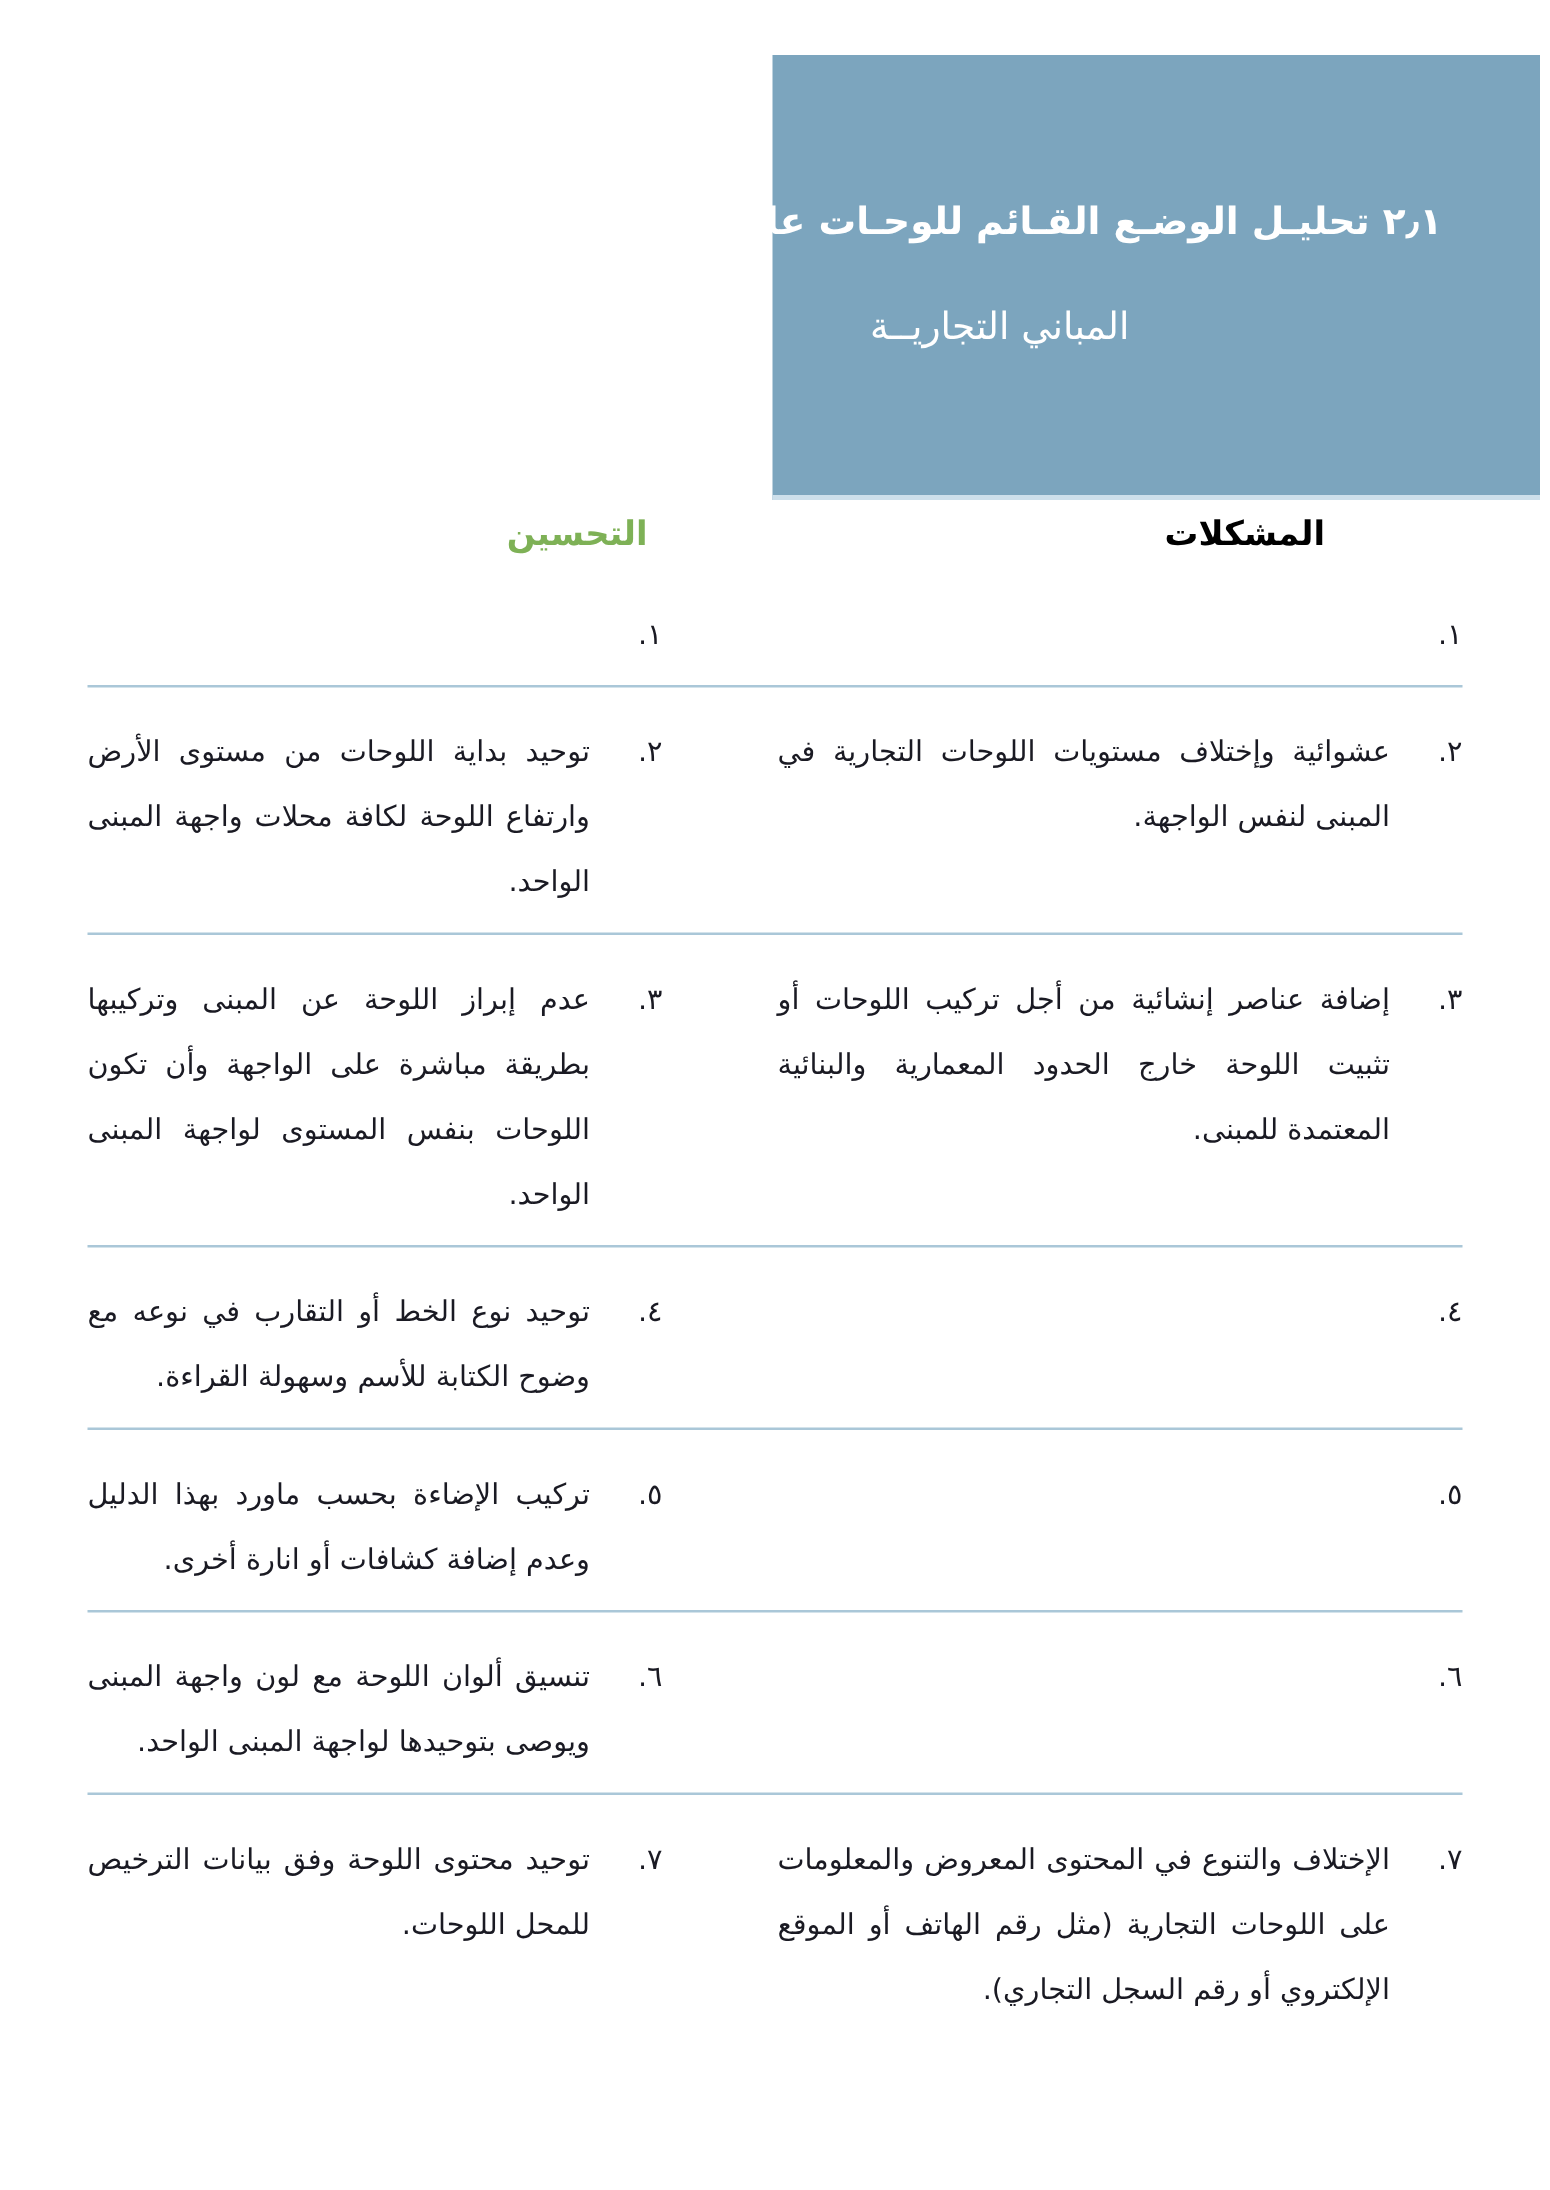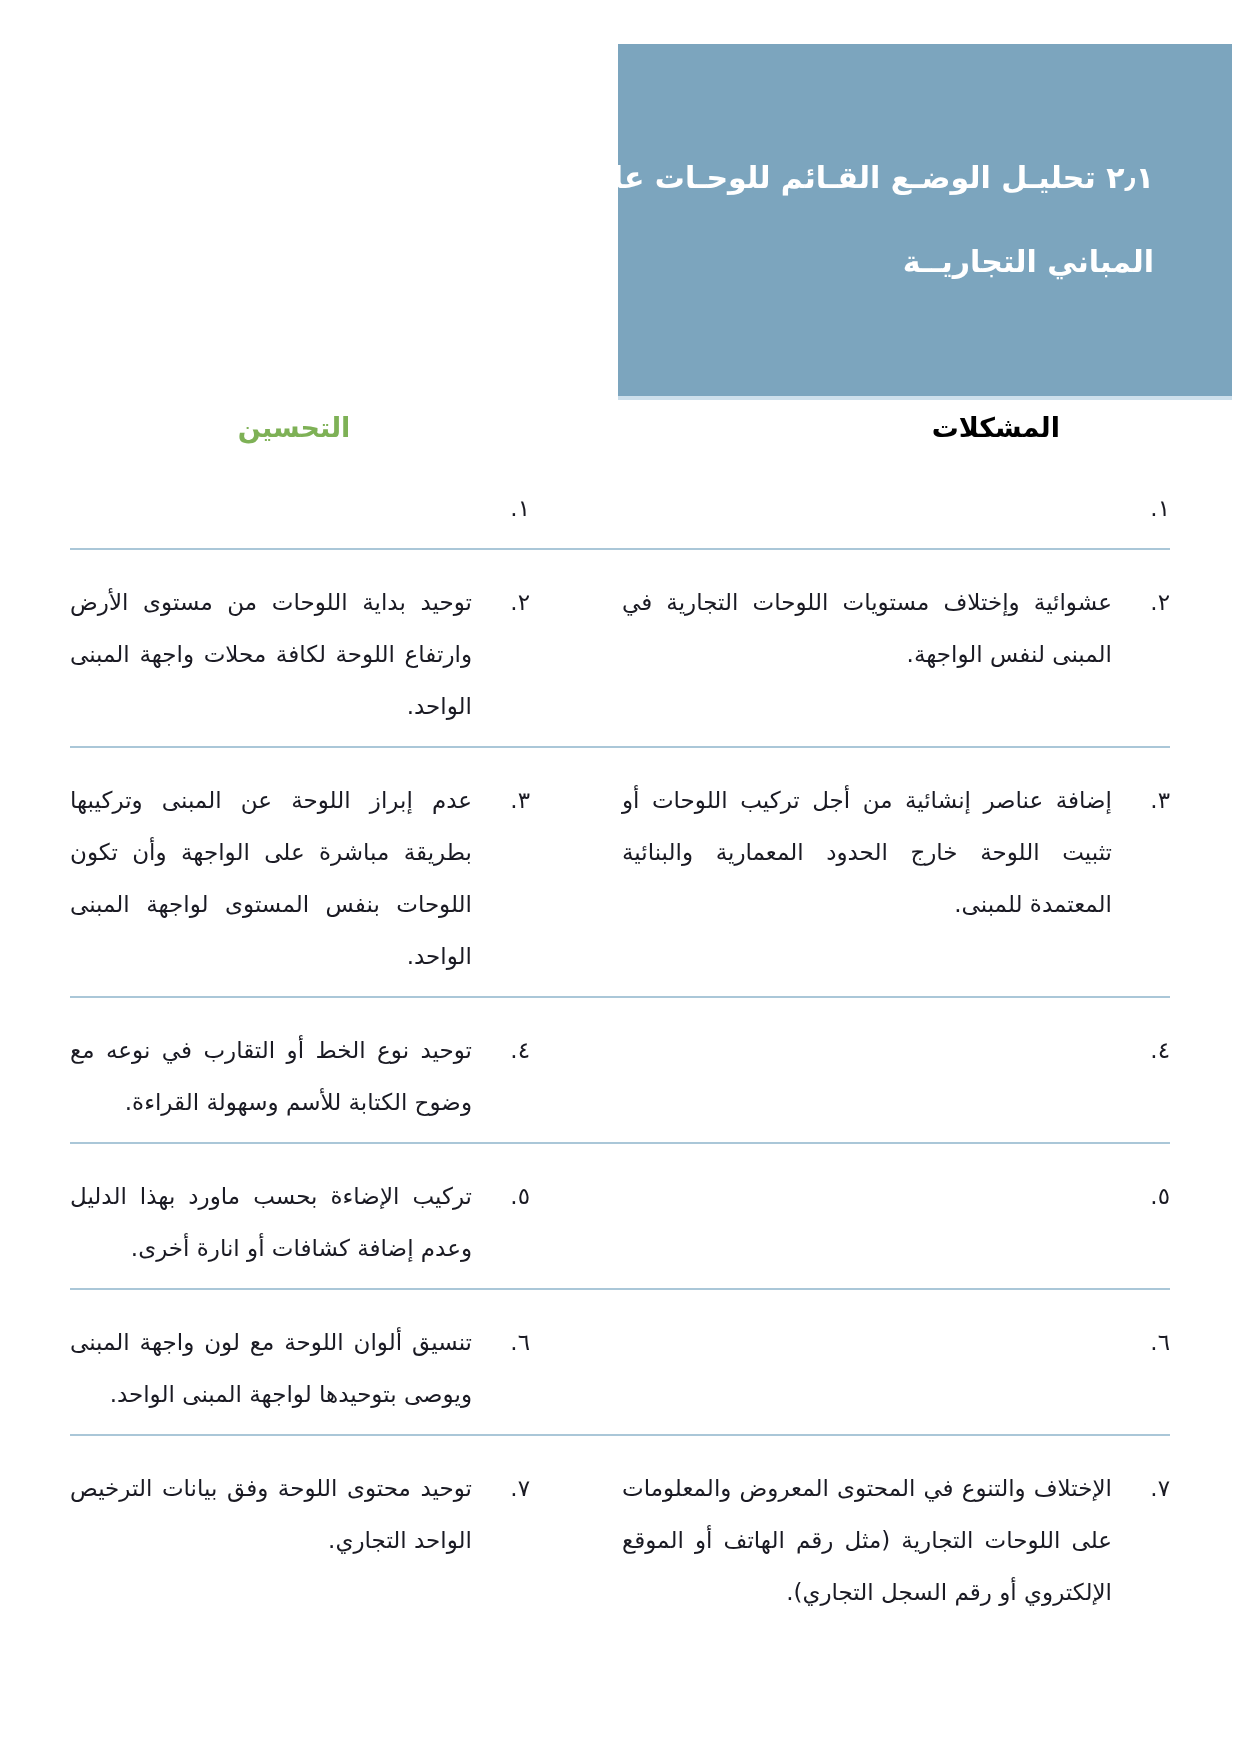--- a/index.html
+++ b/index.html
@@ -25,41 +25,41 @@
     color:#ffffff;
   }
   .title-line1{
     font-size:30px;font-weight:bold;
     line-height:84px;
     text-align:justify;
     text-align-last:justify;
     white-space:nowrap;
   }
   .title-line2{
-    font-size:30px;font-weight:bold;
+    font-size:30px;font-weight:normal;
     line-height:84px;
-    text-align:right;
+    text-align:left;
   }
   
   .content{
     position:absolute;
     top:404px;left:70px;
     width:1100px;
   }
   .head-row,.pair-row{
     display:grid;
     grid-template-columns:548px 460px;
     column-gap:92px;
   }
   .head-row{padding:6px 0 10px 0;}
   .col-head{
     font-size:27px;font-weight:bold;line-height:36px;
   }
   .col-head.problems{color:#000000;padding-right:110px;}
-  .col-head.improvements{color:#7eb156;padding-right:12px;text-align:center;}
+  .col-head.improvements{color:#7eb156;padding-right:12px;}
   .pair-row{padding:26px 0 14px 0;}
   .divider{
     border-top:2px solid #aac7d8;
     height:0;width:100%;
   }
   .cell{display:flex;align-items:flex-start;}
   .num{
     width:58px;flex:0 0 58px;
     font-size:23px;line-height:52px;
   }
@@ -153,18 +153,18 @@
     </div>
     <div class="divider"></div>
 
     <div class="pair-row">
       <div class="cell">
         <span class="num">٧.</span>
         <div class="txt">الإختلاف والتنوع في المحتوى المعروض والمعلومات على اللوحات التجارية (مثل رقم الهاتف أو الموقع الإلكتروي أو رقم السجل التجاري).</div>
       </div>
       <div class="cell">
         <span class="num">٧.</span>
-        <div class="txt">توحيد محتوى اللوحة وفق بيانات الترخيص الواحد التجاري.</div>
+        <div class="txt">توحيد محتوى اللوحة وفق بيانات الترخيص للمحل اللوحات.</div>
       </div>
     </div>
 
   </div>
 </div>
 
 </body></html>

